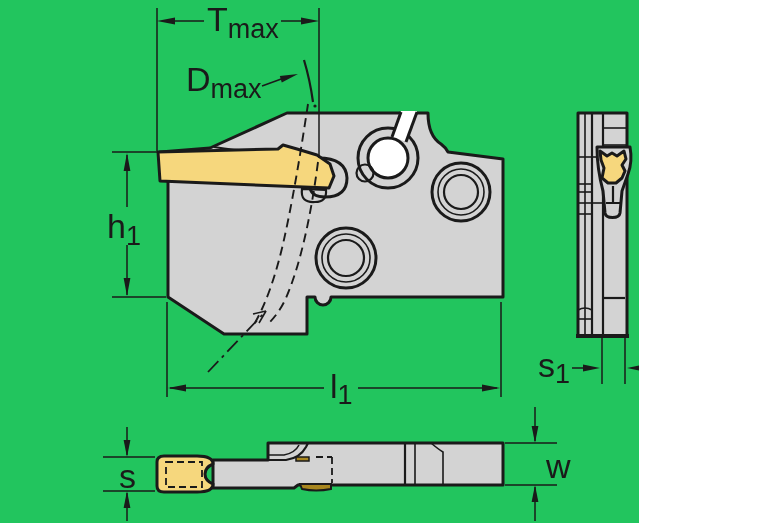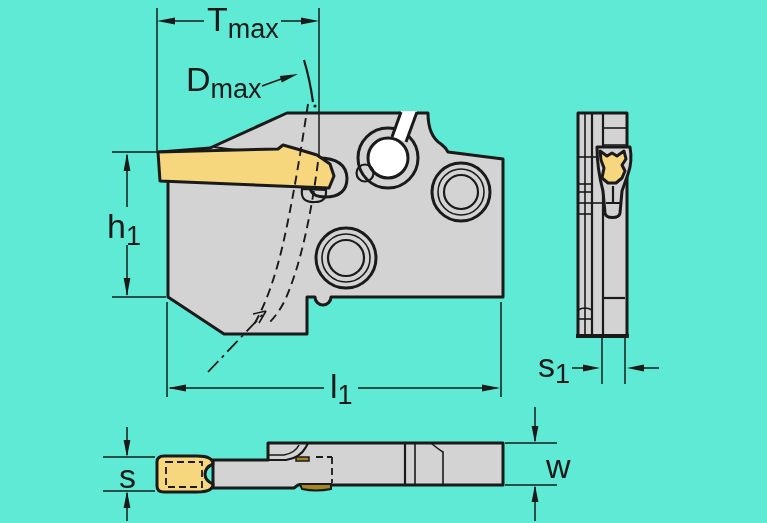--- a/index.html
+++ b/index.html
@@ -1,16 +1,16 @@
 <!DOCTYPE html>
 <html><head>
 <meta charset="utf-8">
 <style>
   html,body{margin:0;padding:0;background:#fff;}
-  #canvas{position:relative;width:767px;height:523px;background:#5eead4;overflow:hidden;}
+  #canvas{position:relative;width:639px;height:523px;background:#22c55e;overflow:hidden;}
   svg{display:block;}
   svg text{font-family:"Liberation Sans", sans-serif;fill:#1a1a1a;}
   .lbl{font-size:34px;}
   .sub{font-size:27px;}
   .outline{stroke:#1a1a1a;stroke-width:3;stroke-linejoin:round;}
   .thick{stroke:#1a1a1a;stroke-width:4;}
   .med{stroke:#1a1a1a;stroke-width:2.2;fill:none;}
   .thin{stroke:#1a1a1a;stroke-width:1.6;fill:none;}
   .dim{stroke:#1a1a1a;stroke-width:1.5;fill:none;}
   .dashed{stroke:#1a1a1a;stroke-width:1.9;fill:none;stroke-dasharray:9 5.5;}

